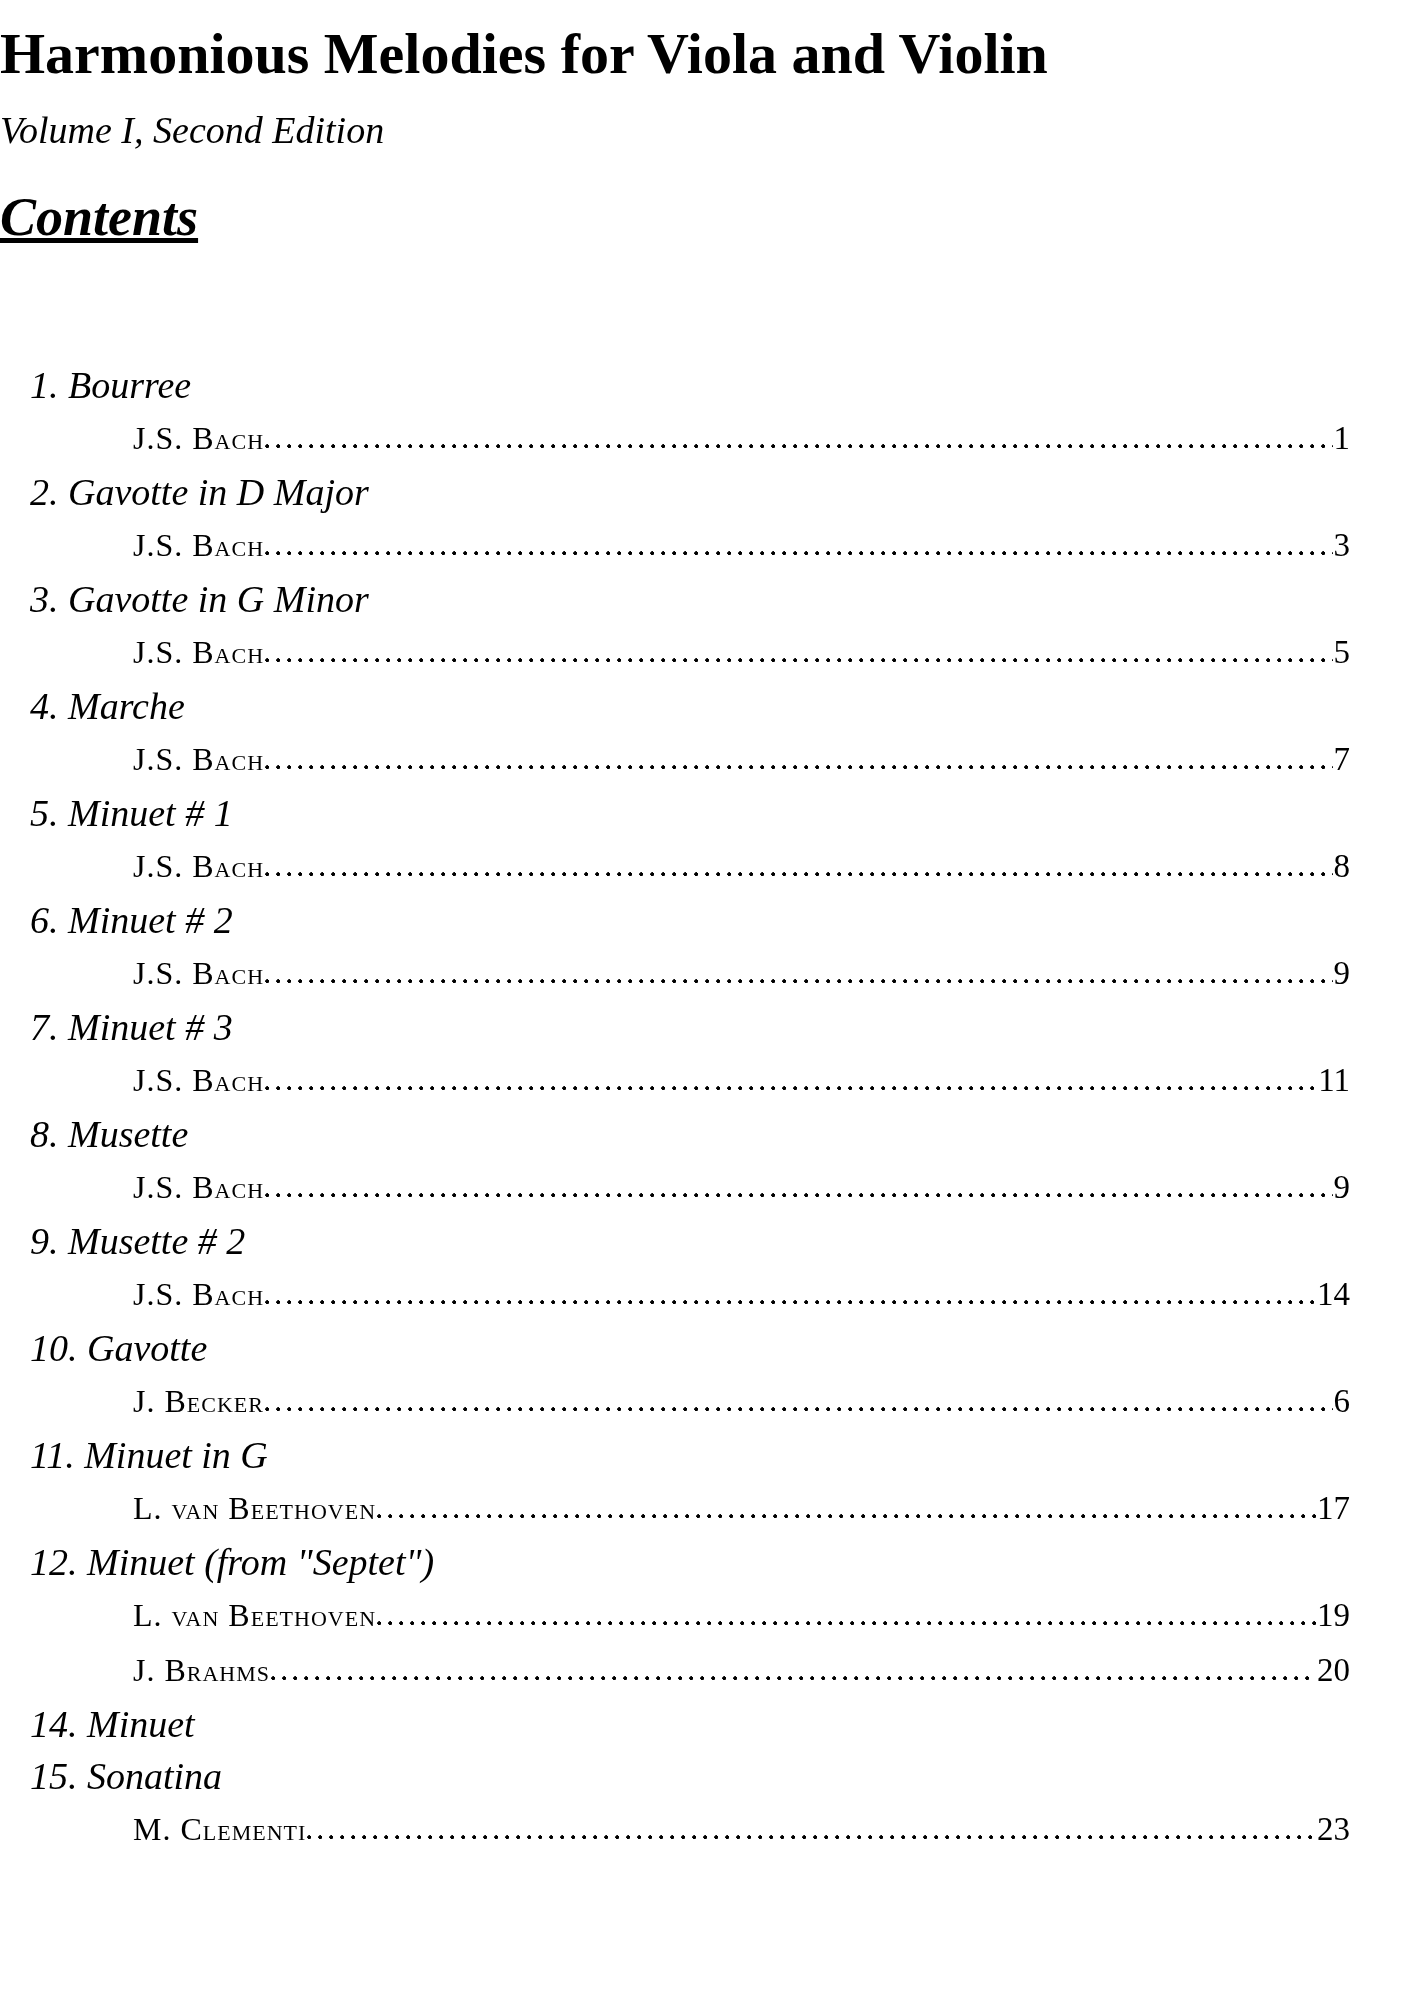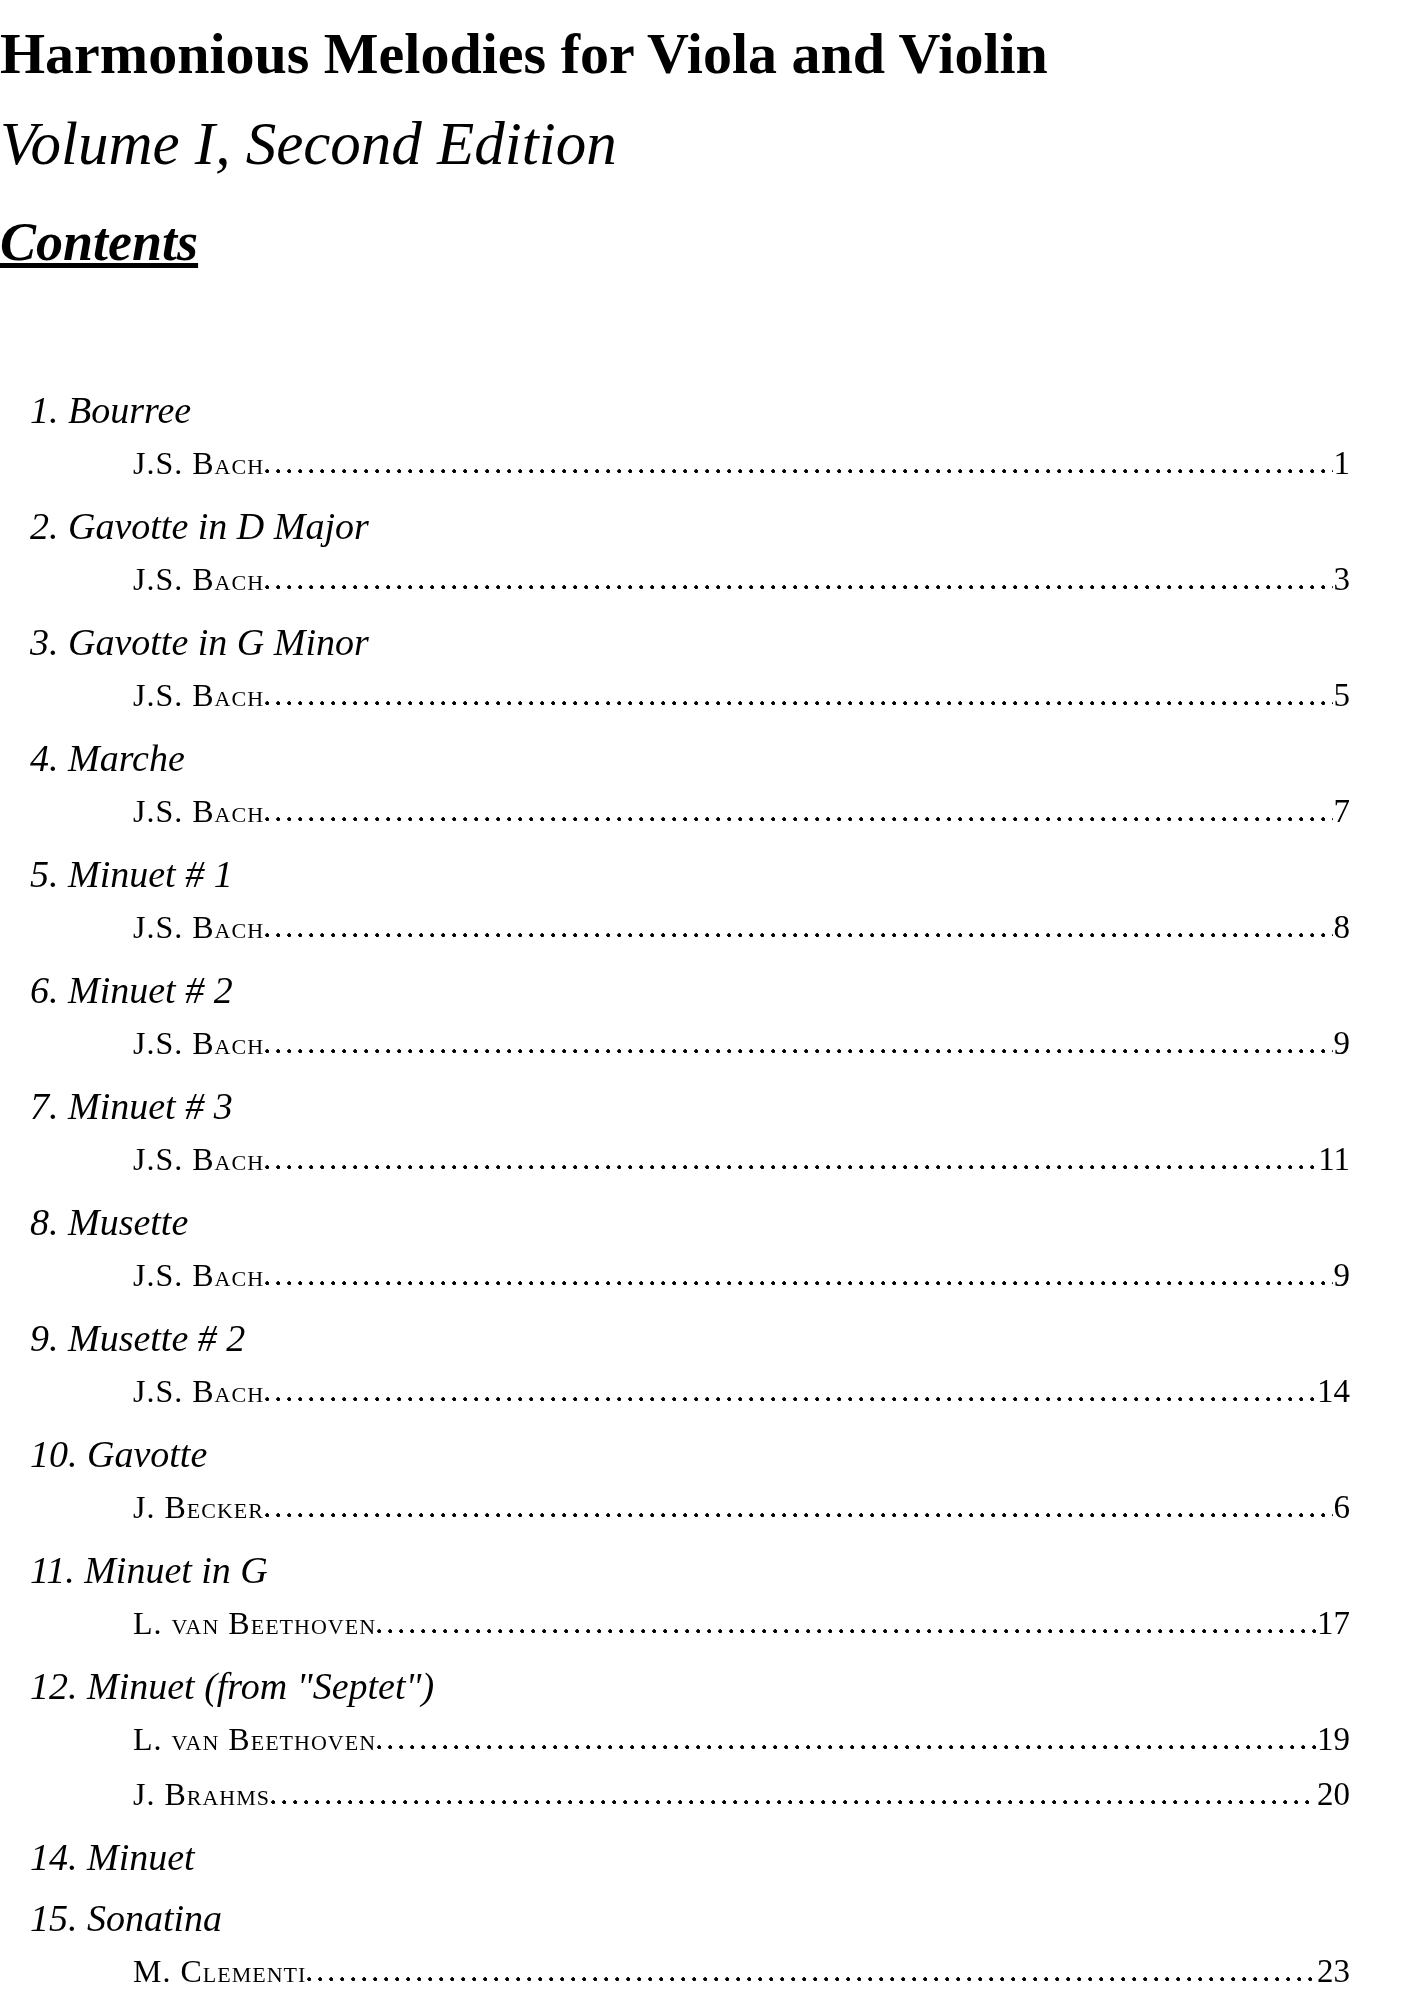--- a/index.html
+++ b/index.html
@@ -22,21 +22,21 @@
   }
   header { text-align: left; }
   .book-title {
     font-size: 58px;
     font-weight: bold;
     font-style: normal;
     margin: 22px 0 0 0;
     line-height: 1.1;
   }
   .volume-subtitle {
-    font-size: 61px;
+    font-size: 38px;
     font-weight: normal;
     font-style: italic;
     margin: 24px 0 13px 0;
     line-height: 1.1;
   }
   .contents-heading {
     font-size: 54px;
     font-weight: bold;
     font-style: italic;
     margin: 36px 0 0 0;
@@ -44,21 +44,20 @@
     text-decoration: underline;
   }
   .toc {
     margin: 112px 67px 0 30px;
   }
   .entry-title {
     font-size: 38px;
     font-style: italic;
     line-height: 52px;
     white-space: nowrap;
-    margin-top: 9px;
   }
   .composer-row {
     display: flex;
     align-items: baseline;
     margin-left: 103px;
     line-height: 55px;
   }
   .composer {
     font-variant: small-caps;
     font-size: 32px;

